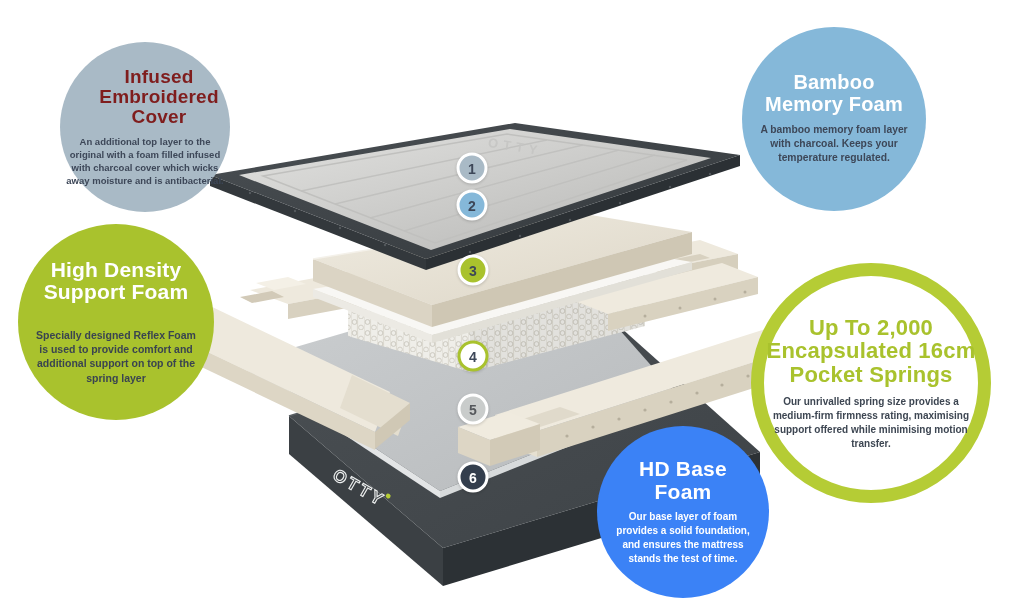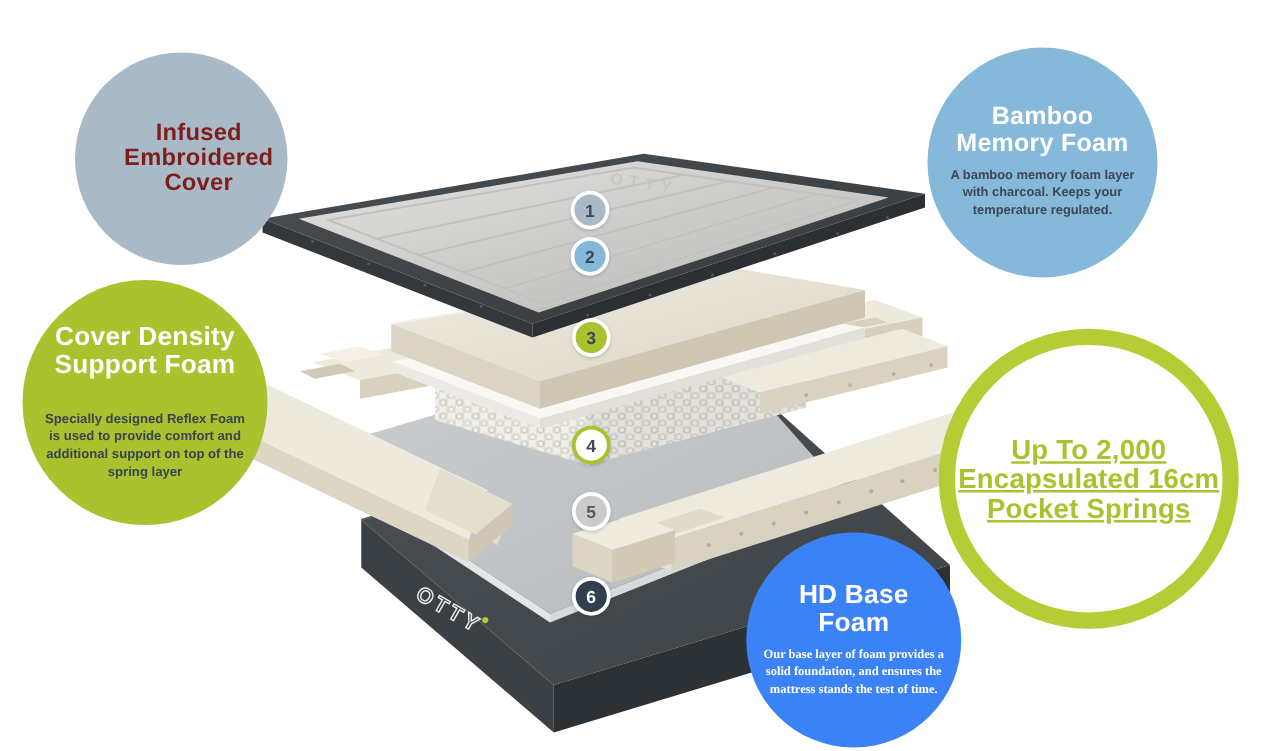--- a/index.html
+++ b/index.html
@@ -12,40 +12,40 @@
   
   .callout{position:absolute;border-radius:50%;display:flex;flex-direction:column;
            align-items:center;justify-content:center;text-align:center;box-sizing:border-box;}
   .callout .t{font-weight:bold;line-height:1.07;letter-spacing:.2px;}
   .callout .b{font-weight:bold;line-height:1.38;}
 
   .c-infused{left:60px;top:42px;width:170px;height:170px;background:#a9bac6;}
   .c-infused .t{font-size:19px;color:#7f1d1d;max-width:132px;margin-left:28px;}
   .c-infused .b{font-size:9.5px;color:#3d4758;max-width:158px;margin-top:7px;}
 
-  .c-bamboo{left:742px;top:38px;width:184px;height:184px;background:#85b8d9;}
+  .c-bamboo{left:742px;top:27px;width:184px;height:184px;background:#85b8d9;}
   .c-bamboo .t{font-size:20px;color:#fff;max-width:138px;}
   .c-bamboo .b{font-size:10.3px;color:#3d4758;max-width:156px;margin-top:8px;text-align:center;}
 
   .c-hidensity{left:18px;top:224px;width:196px;height:196px;background:#a9c22d;}
   .c-hidensity .t{font-size:21px;color:#fff;max-width:152px;}
   .c-hidensity .b{font-size:10.5px;color:#3a4450;max-width:170px;margin-top:24px;}
 
   .c-springs{left:751px;top:263px;width:240px;height:240px;background:#fff;
              border:13px solid #b5cc35;}
-  .c-springs .t{font-size:22px;color:#a9c22d;max-width:212px;text-decoration:underline;}
+  .c-springs .t{font-size:22px;color:#a9c22d;max-width:212px;}
   .c-springs .b{font-size:10px;color:#3d4652;max-width:230px;margin-top:9px;}
 
   .c-airflow{left:55px;top:404px;width:194px;height:194px;background:#b2b3b5;}
   .c-airflow .t{font-size:21px;color:#fff;max-width:142px;}
   .c-airflow .b{font-size:10.5px;color:#505255;max-width:174px;margin-top:8px;}
 
   .c-base{left:597px;top:426px;width:172px;height:172px;background:#3b82f6;}
   .c-base .t{font-size:21px;color:#fff;max-width:102px;}
-  .c-base .b{font-size:10px;color:#fff;max-width:152px;margin-top:7px;font-family:Liberation Serif, serif;}
+  .c-base .b{font-size:10px;color:#fff;max-width:152px;margin-top:7px;}
 
   
   .badge{position:absolute;width:25px;height:25px;border-radius:50%;
          border:3px solid #fff;display:flex;align-items:center;justify-content:center;
          font-weight:bold;font-size:14px;transform:translate(-50%,-50%);
          box-shadow:0 1px 3px rgba(0,0,0,.18);}
   .bg1{left:472px;top:168px;background:#a9bac6;color:#3d4758;}
   .bg2{left:472px;top:205px;background:#85b8d9;color:#3d4758;}
   .bg3{left:473px;top:270px;background:#a9c22d;color:#3d4758;}
   .bg4{left:473px;top:356px;background:#ffffff;color:#3d4758;border-color:#a9c22d;}
@@ -186,34 +186,36 @@
         <circle cx="250" cy="193" r="1.2"></circle>
           <circle cx="295" cy="211" r="1.2"></circle>
         <circle cx="340" cy="228" r="1.2"></circle>
           <circle cx="385" cy="245" r="1.2"></circle>
       </g>
     </g>
   </svg>
 
   <div class="callout c-infused">
     <span class="t">Infused Embroidered Cover</span>
+    <span class="b">An additional top layer to the original with a foam filled infused with charcoal cover which wicks away moisture and is antibacterial.</span>
   </div>
 
   <div class="callout c-bamboo">
     <span class="t">Bamboo Memory Foam</span>
     <span class="b">A bamboo memory foam layer with charcoal. Keeps your temperature regulated.</span>
   </div>
 
   <div class="callout c-hidensity">
-    <span class="t">Cover Density Support Foam</span>
+    <span class="t">High Density Support Foam</span>
     <span class="b">Specially designed Reflex Foam is used to provide comfort and additional support on top of the spring layer</span>
   </div>
 
   <div class="callout c-springs">
     <span class="t">Up To 2,000 Encapsulated 16cm Pocket Springs</span>
+    <span class="b">Our unrivalled spring size provides a medium-firm firmness rating, maximising support offered while minimising motion transfer.</span>
   </div>
 
 
   <div class="callout c-base">
     <span class="t">HD Base Foam</span>
     <span class="b">Our base layer of foam provides a solid foundation, and ensures the mattress stands the test of time.</span>
   </div>
 
   <div class="badge bg1">
     <span>1</span>

